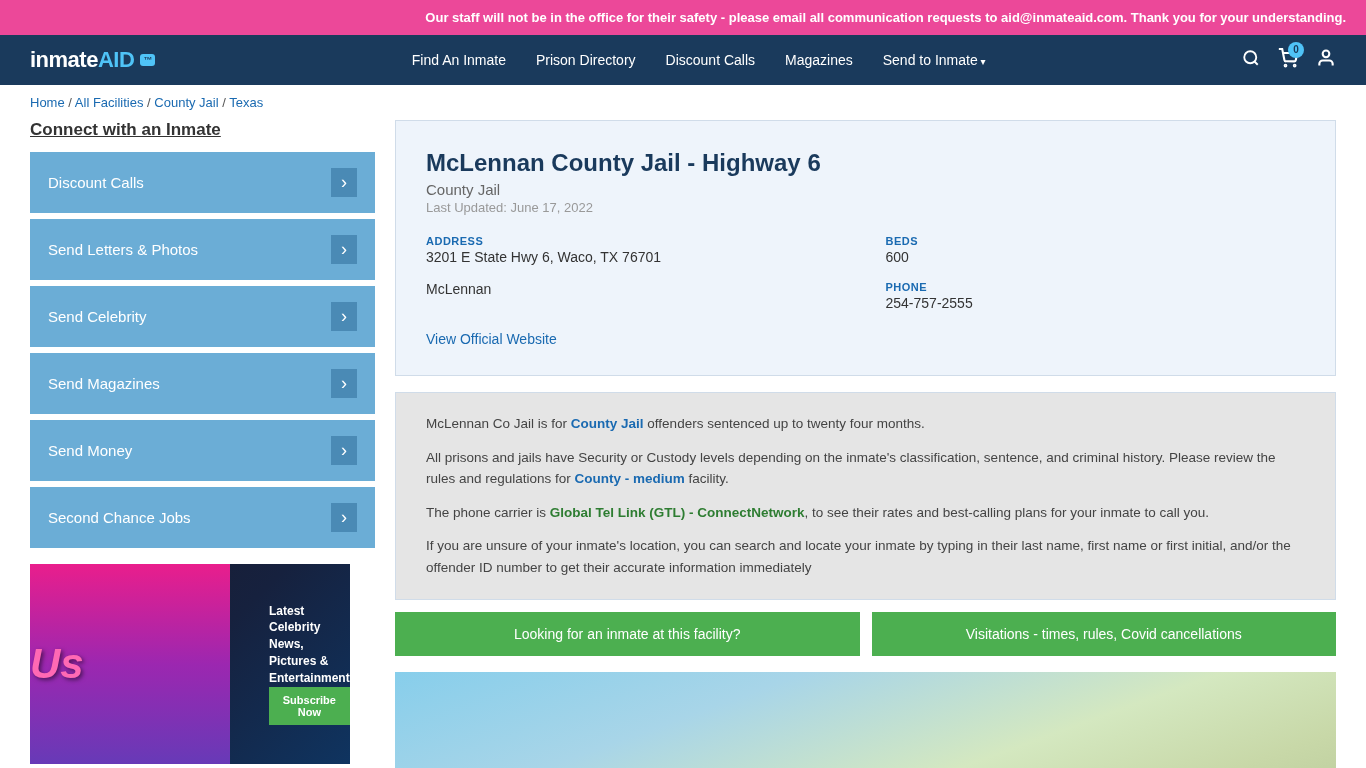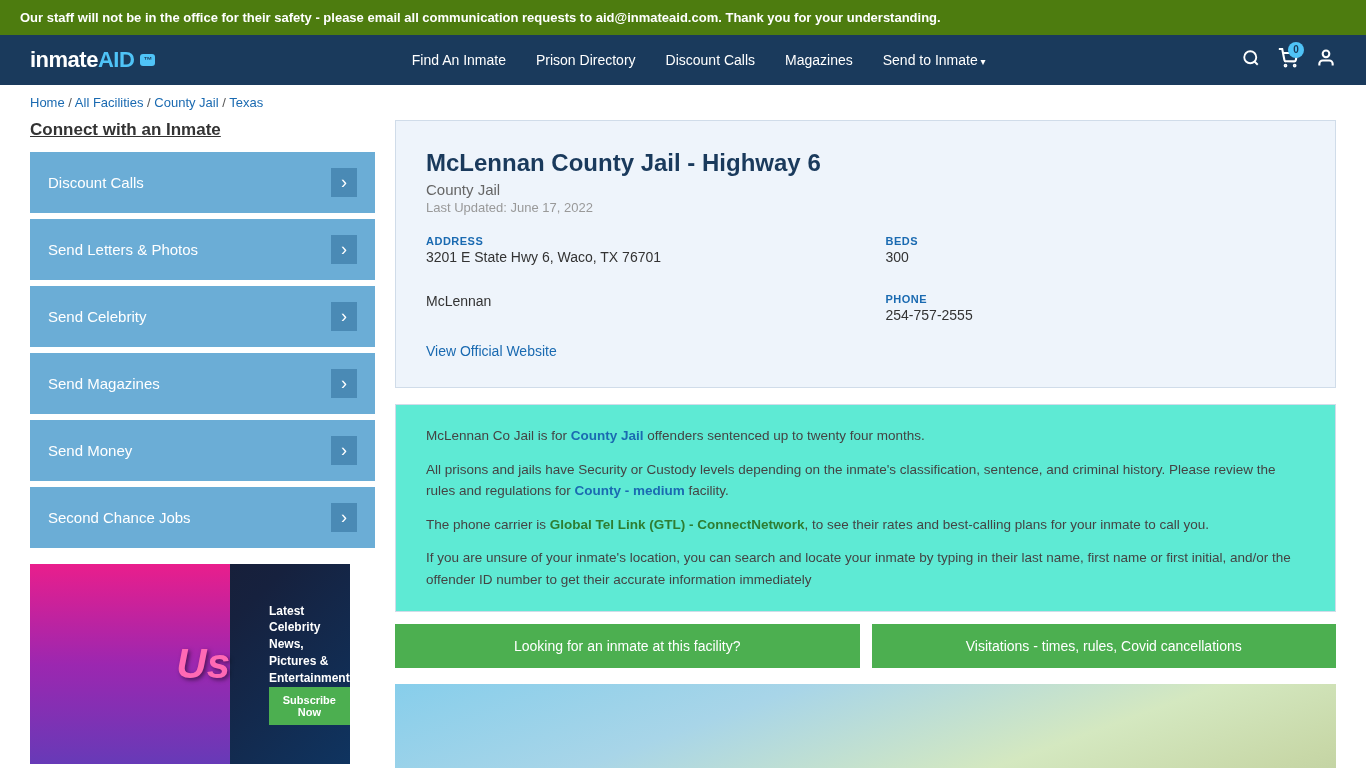--- a/index.html
+++ b/index.html
@@ -1,22 +1,22 @@
 <!DOCTYPE html>
 <html><head>
   <meta charset="utf-8">
   <style>
     * { margin: 0; padding: 0; box-sizing: border-box; }
     body { font-family: Arial, sans-serif; font-size: 14px; color: #333; background: #fff; }
 
     
     .alert-banner {
-      background: #4d7c0f;
-      color: #fff;
-      text-align: left;
+      background: #ec4899;
+      color: #fff;
+      text-align: right;
       padding: 10px 20px;
       font-size: 13px;
       font-weight: bold;
       overflow: hidden;
       white-space: nowrap;
     }
 
     
     .header {
       background: #1a3a5c;
@@ -150,21 +150,21 @@
       align-items: center;
       overflow: hidden;
       position: relative;
     }
     .ad-img-placeholder {
       width: 200px;
       height: 200px;
       background: linear-gradient(to bottom, #e91e8c, #9c27b0, #673ab7);
       display: flex;
       align-items: center;
-      justify-content: flex-end;
+      justify-content: flex-start;
       flex-shrink: 0;
       position: relative;
     }
     .ad-us-logo {
       color: #ff69b4;
       font-size: 42px;
       font-weight: bold;
       font-style: italic;
       text-shadow: 2px 2px 4px rgba(0,0,0,0.5);
     }
@@ -210,21 +210,21 @@
       margin-bottom: 2px;
     }
     .facility-updated {
       font-size: 13px;
       color: #999;
       margin-bottom: 20px;
     }
     .info-grid {
       display: grid;
       grid-template-columns: 1fr 1fr;
-      gap: 28px 40px;
+      gap: 16px 40px;
       margin-bottom: 20px;
     }
     .info-label {
       font-size: 11px;
       font-weight: bold;
       color: #1a6ab1;
       letter-spacing: 0.5px;
       text-transform: uppercase;
       margin-bottom: 2px;
     }
@@ -233,21 +233,21 @@
       color: #333;
     }
     .official-link {
       color: #1a6ab1;
       text-decoration: none;
       font-size: 14px;
     }
 
     
     .description-card {
-      background: #5eead4;
+      background: #e5e5e5;
       border: 1px solid #d0dce9;
       padding: 20px 30px;
       margin-bottom: 12px;
     }
     .description-card p {
       font-size: 13.5px;
       line-height: 1.6;
       color: #444;
       margin-bottom: 12px;
     }
@@ -395,21 +395,21 @@
       <div class="facility-type">County Jail</div>
       <div class="facility-updated">Last Updated: June 17, 2022</div>
 
       <div class="info-grid">
         <div>
           <div class="info-label">ADDRESS</div>
           <div class="info-value">3201 E State Hwy 6, Waco, TX 76701</div>
         </div>
         <div>
           <div class="info-label">BEDS</div>
-          <div class="info-value">300</div>
+          <div class="info-value">600</div>
         </div>
         <div>
           <div class="info-value">McLennan</div>
         </div>
         <div>
           <div class="info-label">PHONE</div>
           <div class="info-value">254-757-2555</div>
         </div>
       </div>
 

